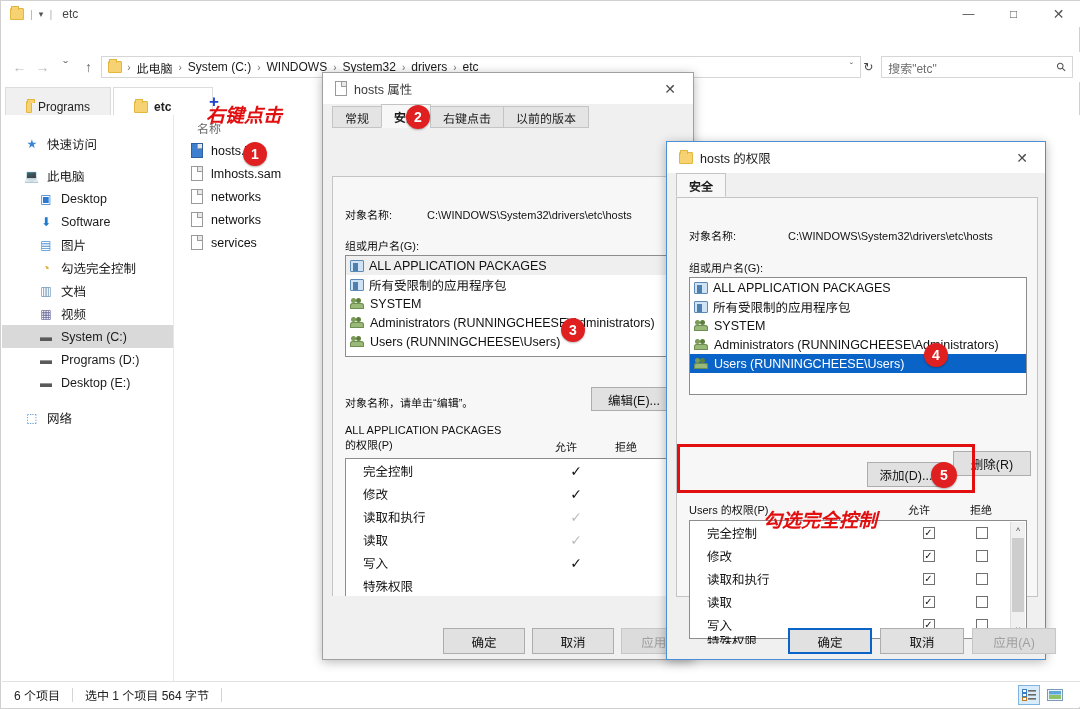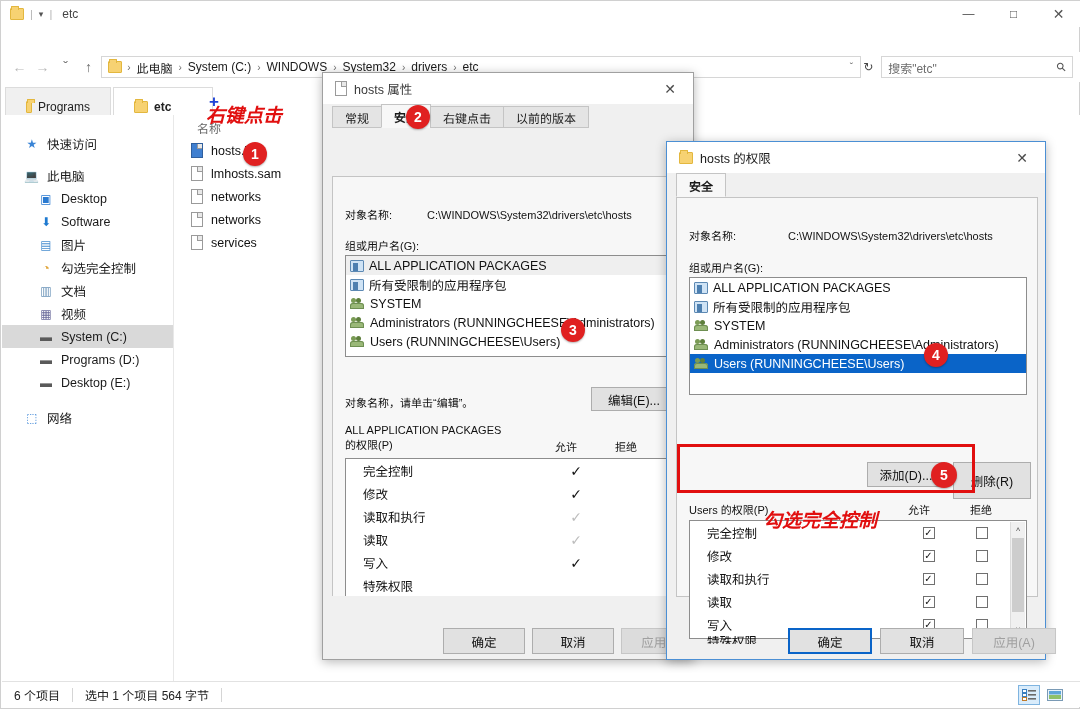--- a/index.html
+++ b/index.html
@@ -500,21 +500,21 @@
           <span class="usr-ico"></span>
           <span>Administrators (RUNNINGCHEESE\Administrators)</span>
         </div>
         <div class="lrow sel">
           <span class="usr-ico"></span>
           <span>Users (RUNNINGCHEESE\Users)</span>
         </div>
       </div>
 
       <div class="btn" style="position:absolute; left:190px; top:264px; width:78px; height:25px;">添加(D)...</div>
-      <div class="btn" style="position:absolute; left:276px; top:264px; width:78px; height:37px;">删除(R)</div>
+      <div class="btn" style="position:absolute; left:276px; top:253px; width:78px; height:25px;">删除(R)</div>
 
       <div class="lbl" style="position:absolute; left:12px; top:303px;">Users 的权限(P)</div>
       <div class="lbl" style="position:absolute; left:231px; top:303px;">允许</div>
       <div class="lbl" style="position:absolute; left:293px; top:303px;">拒绝</div>
 
       <div class="permtbl" style="position:absolute; left:12px; top:322px; width:338px; height:119px;">
         <div class="prow">
           <span class="pname" style="width:215px">完全控制</span>
           <span style="width:47px; display:flex; justify-content:center">
               <span class="cbox checked"></span>

